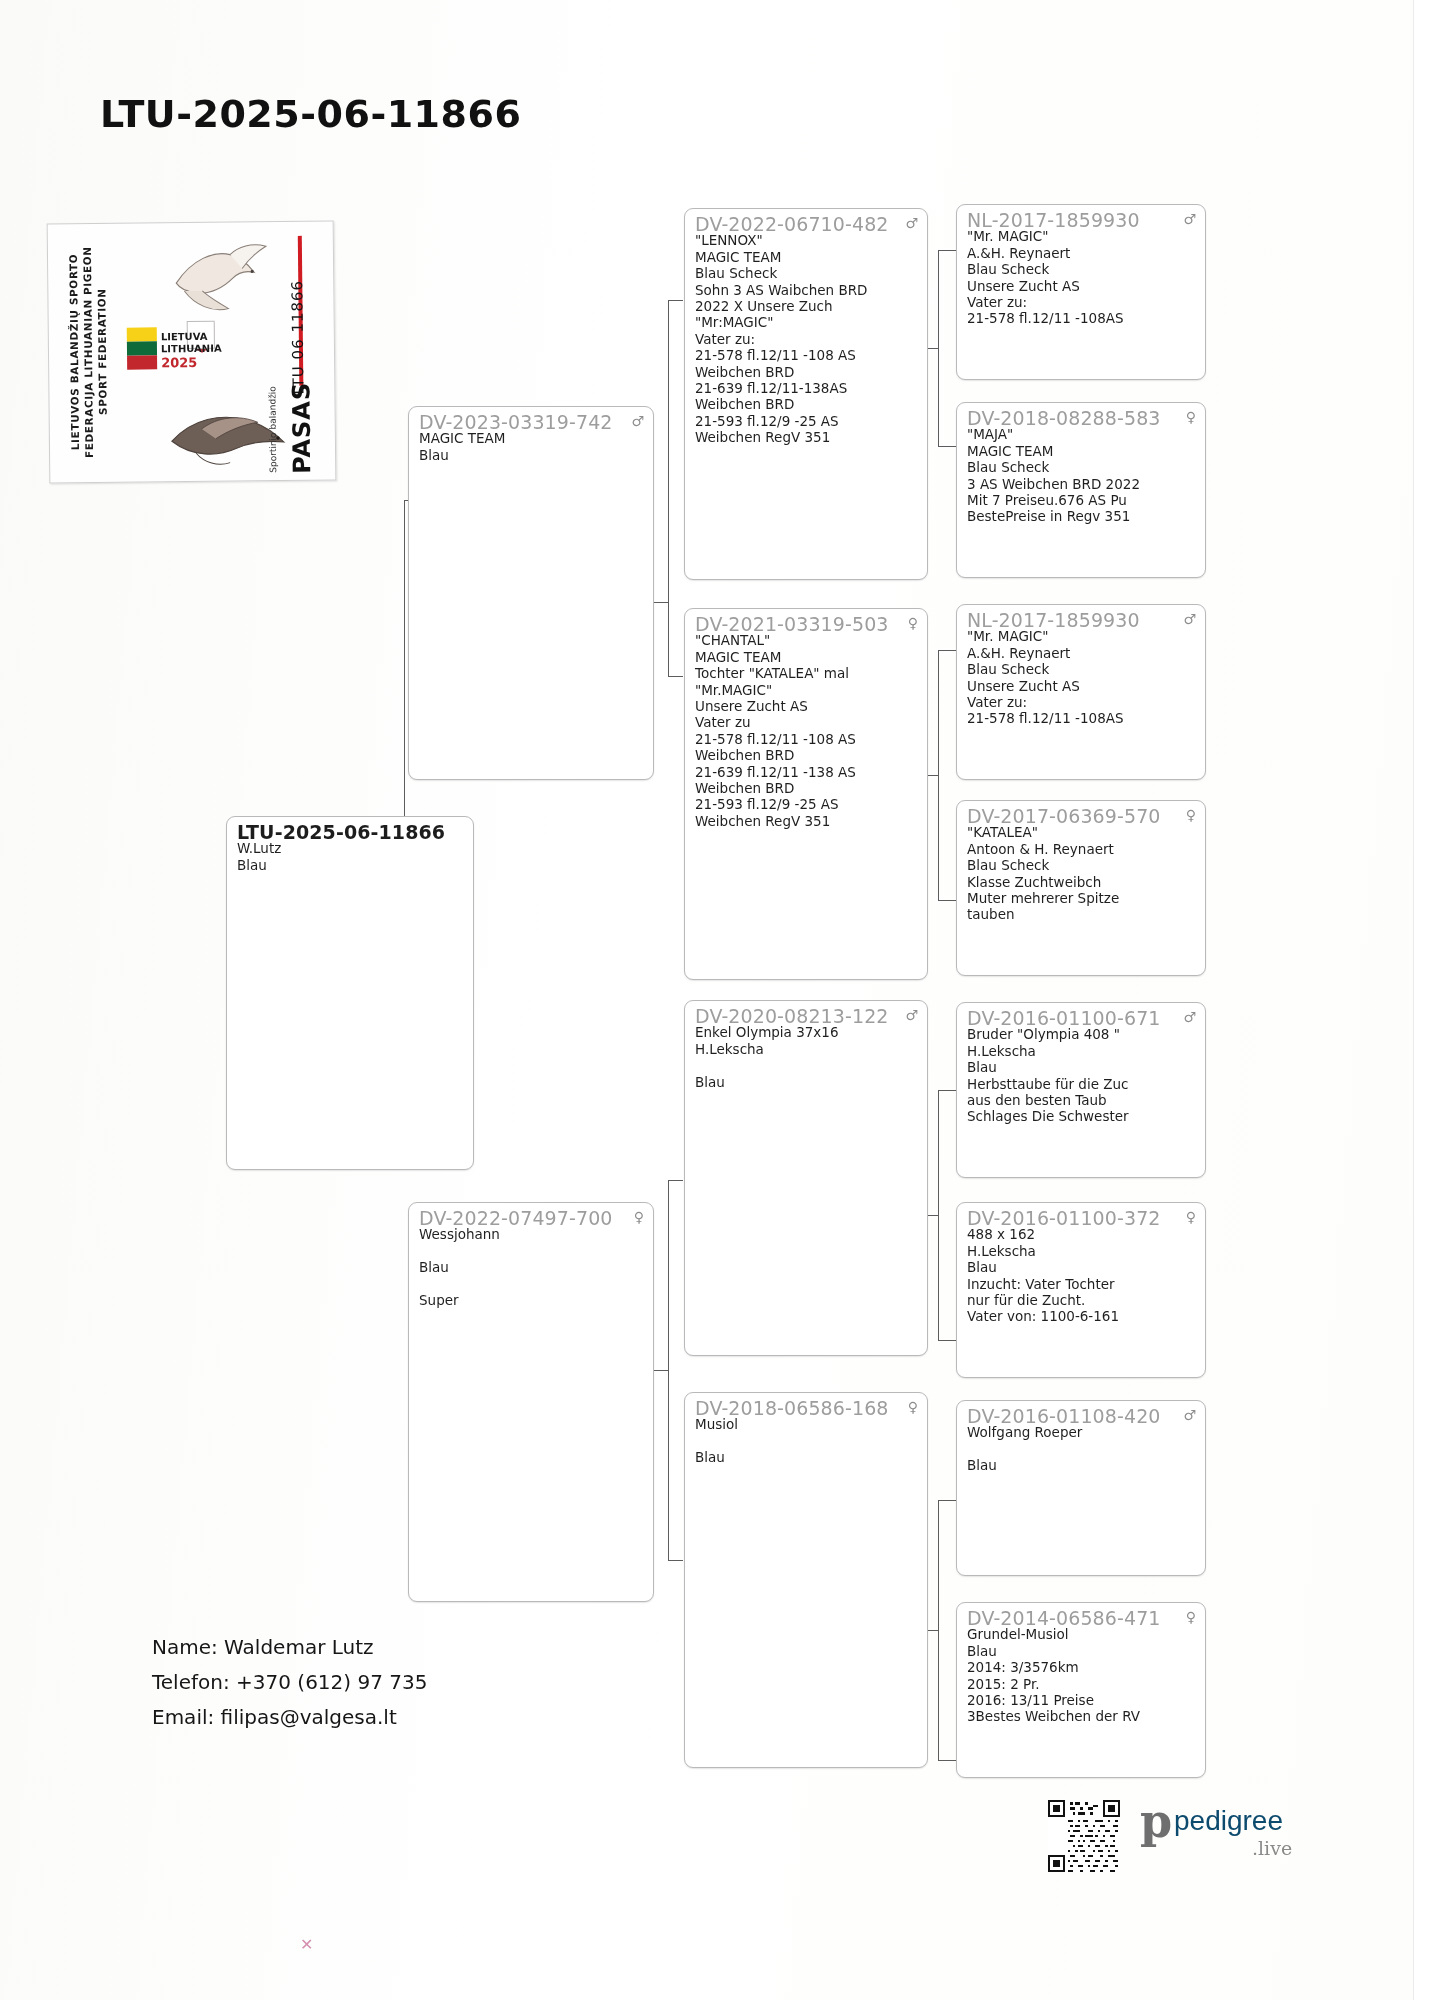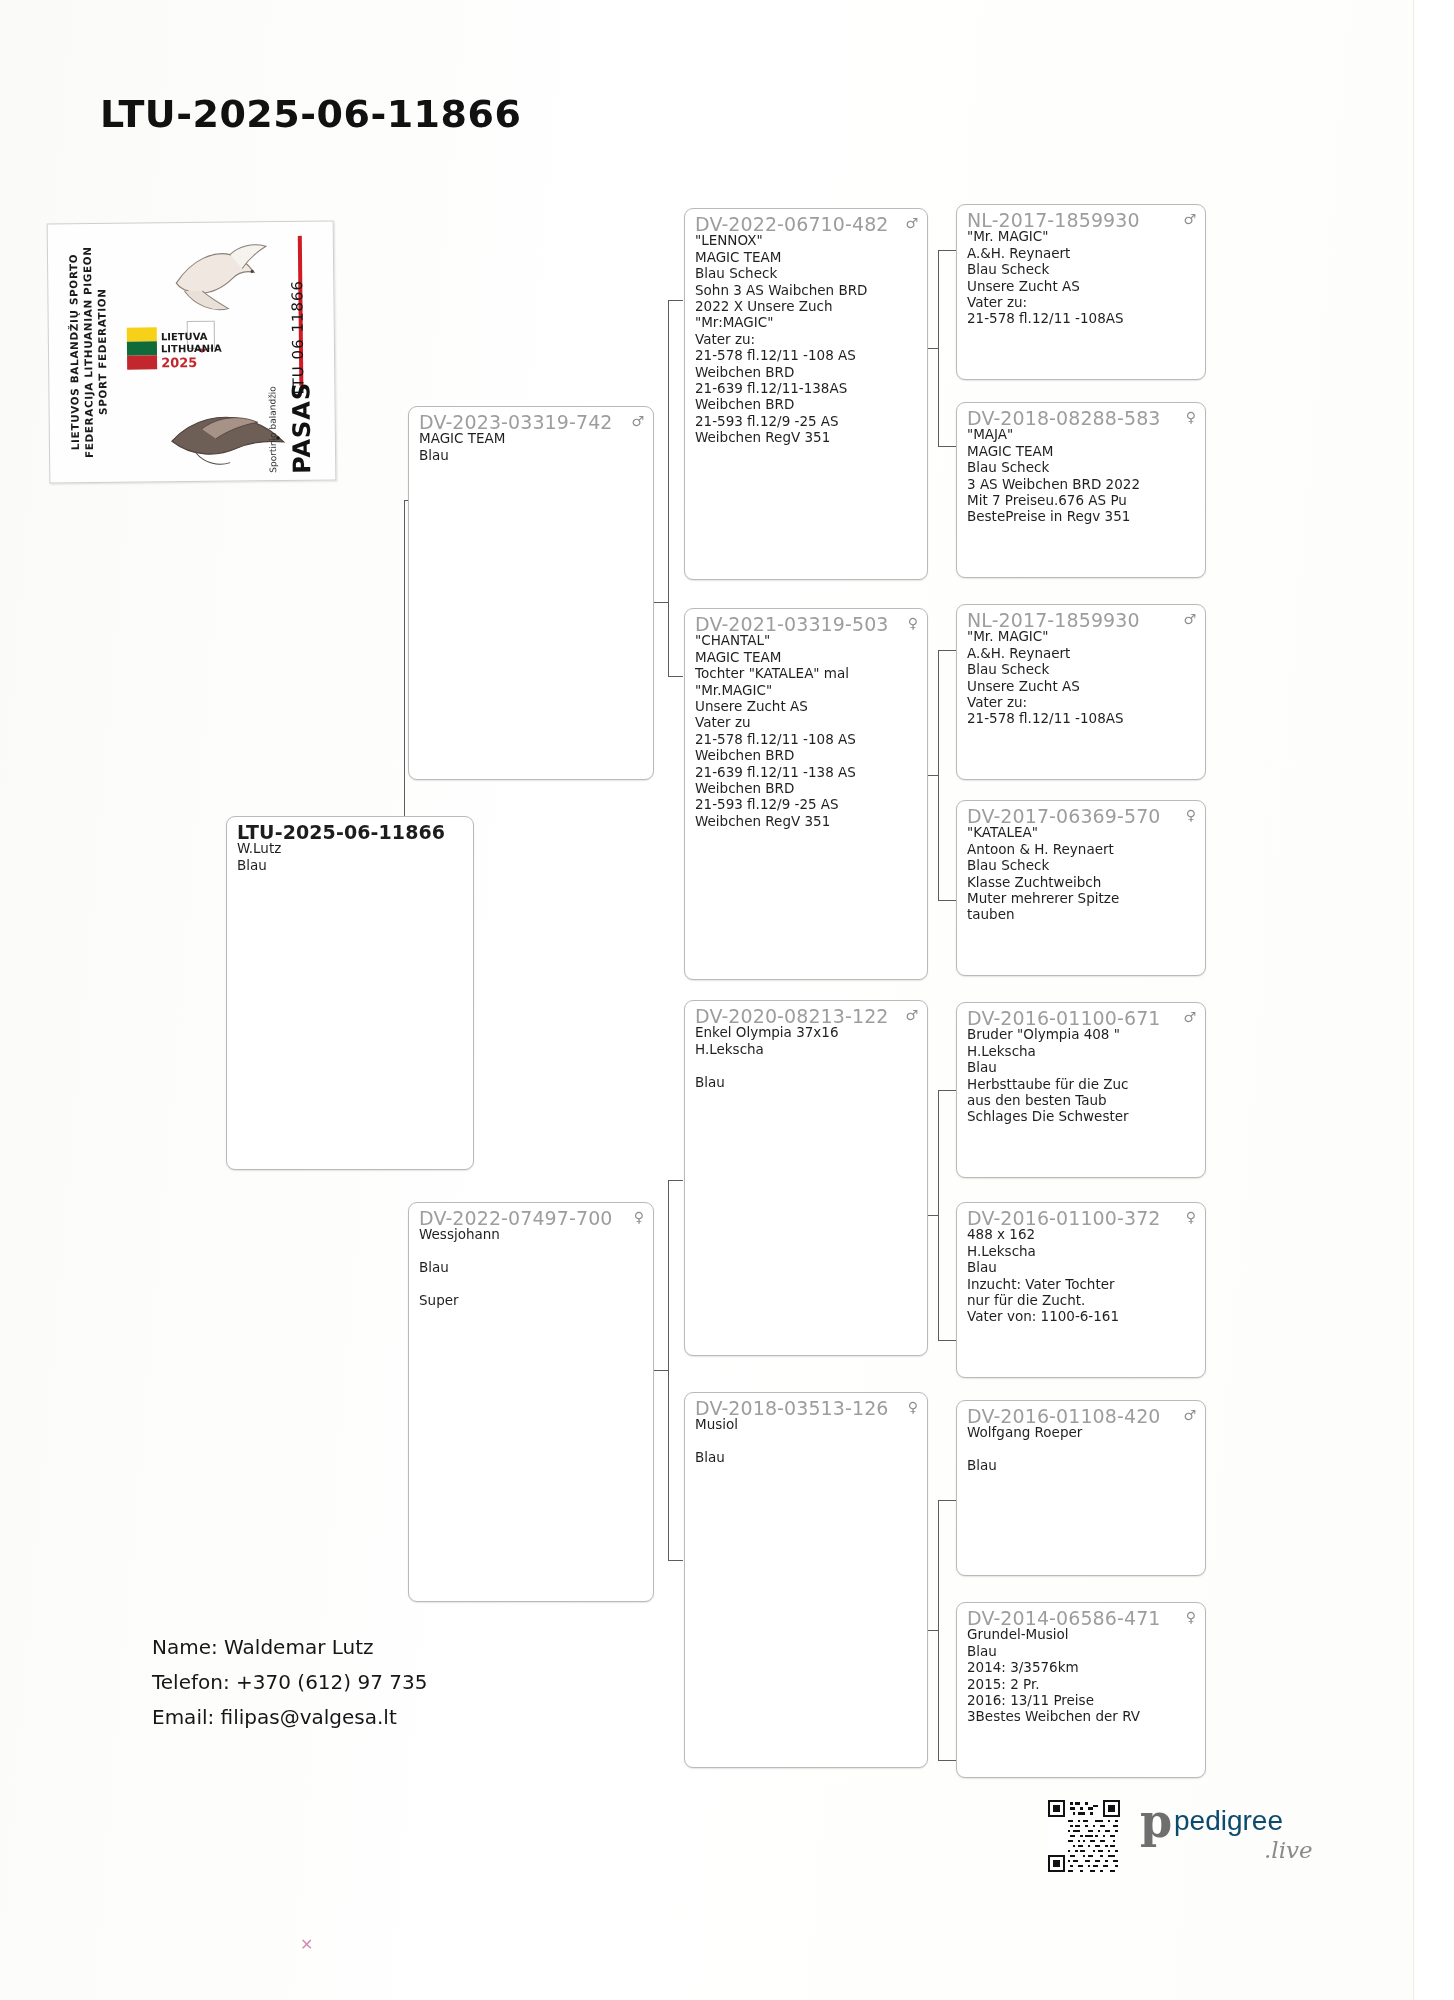--- a/index.html
+++ b/index.html
@@ -261,26 +261,25 @@
   .logo .name {
     position: absolute;
     left: 34px;
     top: 10px;
     font-size: 28px;
     font-family: Liberation Sans, sans-serif;
     color: #0c4a6e;
   }
   .logo .tld {
     position: absolute;
-    left: 124px;
+    left: 112px;
     top: 42px;
-    font-size: 23px;
+    font-size: 19px;
     font-family: "DejaVu Serif", serif;
     color: #8a8a8a;
-    font-style: italic;
   }
   .smudge {
     position: absolute;
     color: #d48fb0;
     font-size: 16px;
   }
 </style>
 </head>
 <body>
 
@@ -421,21 +420,21 @@
     <div class="sex">♂</div>
     <div class="ring">DV-2020-08213-122</div>
     <div class="ln">Enkel Olympia 37x16</div>
     <div class="ln">H.Lekscha</div>
     <div class="blank"></div>
     <div class="ln">Blau</div>
   </div>
 
   <div class="box" style="left:684px; top:1392px; width:244px; height:376px;">
     <div class="sex">♀</div>
-    <div class="ring">DV-2018-03513-126</div>
+    <div class="ring">DV-2018-06586-168</div>
     <div class="ln">Musiol</div>
     <div class="blank"></div>
     <div class="ln">Blau</div>
   </div>
 
   <div class="box" style="left:956px; top:204px; width:250px; height:176px;">
     <div class="sex">♂</div>
     <div class="ring">NL-2017-1859930</div>
     <div class="ln">"Mr. MAGIC"</div>
     <div class="ln">A.&amp;H. Reynaert</div>

